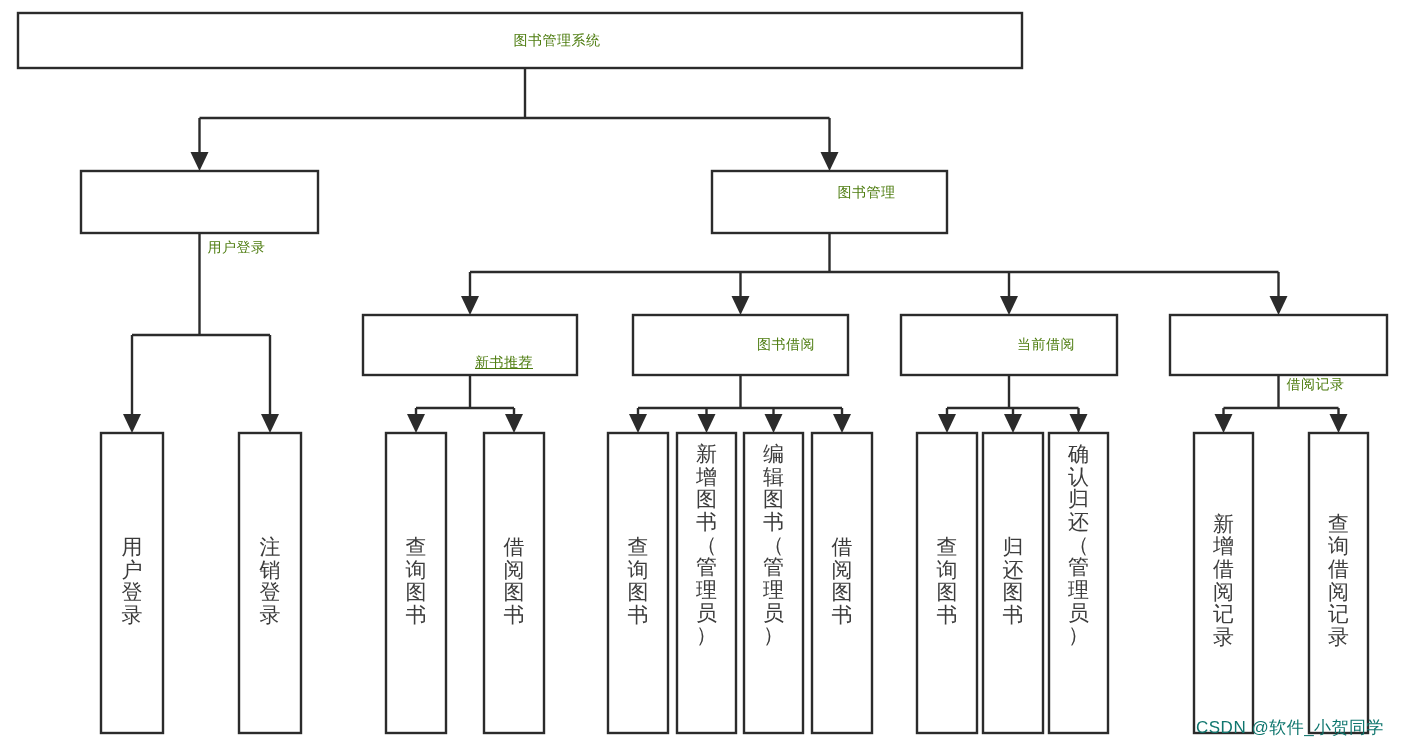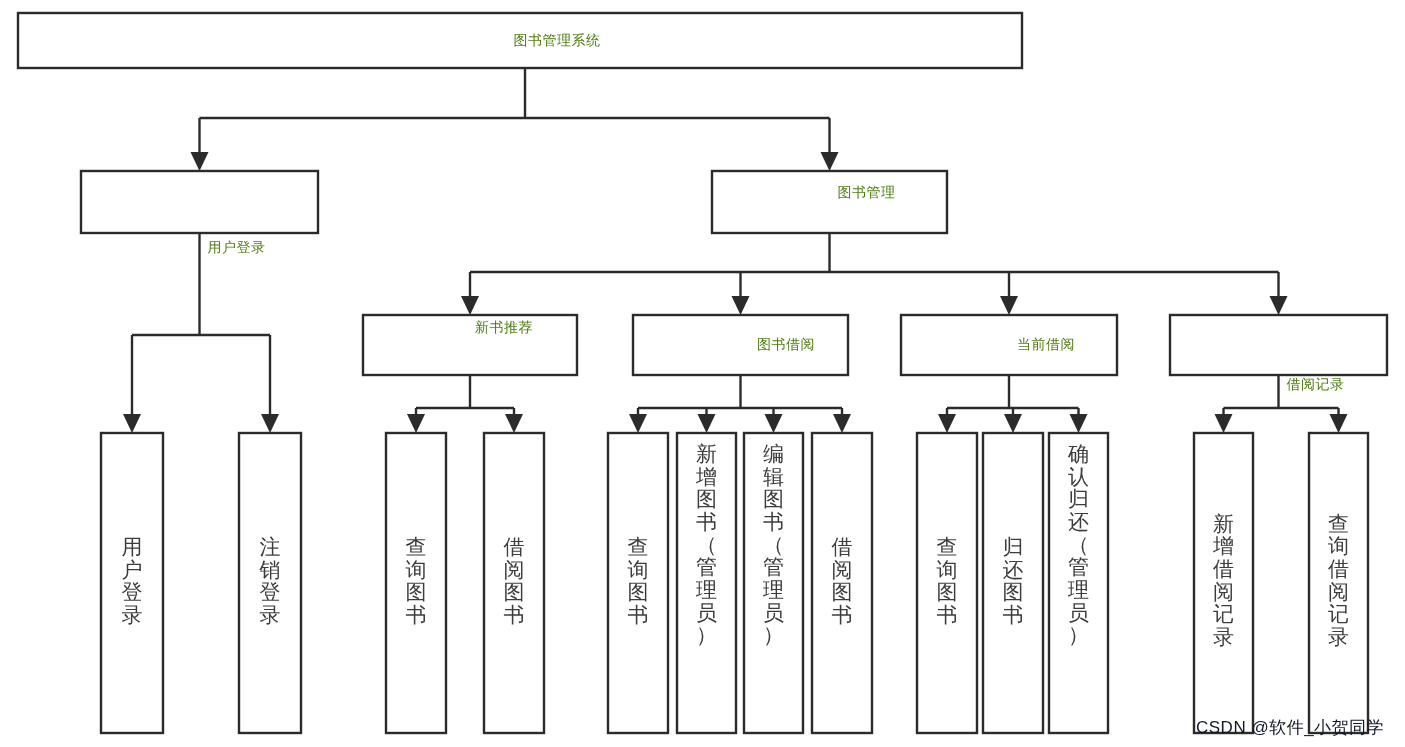--- a/index.html
+++ b/index.html
@@ -65,21 +65,21 @@
     line-height: 1.08;
     white-space: nowrap;
     pointer-events: none;
   }
   .node-label-v span {
     display: block;
     text-align: center;
   }
   .watermark {
     position: absolute;
-    color: #0f172a;
+    color: #0f766e;
     font-size: 17px;
     letter-spacing: 0.5px;
     white-space: nowrap;
     pointer-events: none;
   }
 </style>
 </head>
 <body>
 
 <div id="diagram-root">
@@ -160,21 +160,21 @@
         <rect class="node-box" x="1049" y="433" width="59" height="300"></rect>
         <rect class="node-box" x="1194" y="433" width="59" height="300"></rect>
         <rect class="node-box" x="1309" y="433" width="59" height="300"></rect>
       </g>
   </svg>
 
   <div id="label-layer">
       <div class="node-label-h" style="left: 18px; top: 13px; width: 1004px; height: 55px;">图书管理系统</div>
       <div class="node-label-h" style="left: 81px; top: 171px; width: 237px; height: 62px; margin-top: 46px;">用户登录</div>
       <div class="node-label-h" style="left: 712px; top: 171px; width: 235px; height: 44px;">图书管理</div>
-      <div class="node-label-h" style="left: 363px; top: 298px; width: 208px; height: 60px;">新书推荐</div>
+      <div class="node-label-h" style="left: 363px; top: 333px; width: 208px; height: 60px; text-decoration: underline;">新书推荐</div>
       <div class="node-label-h" style="left: 633px; top: 315px; width: 232px; height: 60px;">图书借阅</div>
       <div class="node-label-h" style="left: 901px; top: 315px; width: 216px; height: 60px; border-radius: 8px;">当前借阅</div>
       <div class="node-label-h" style="left: 1170px; top: 315px; width: 217px; height: 60px; margin-top: 40px;">借阅记录</div>
       <div class="node-label-v" style="left: 101px; width: 62px; top: 536px;">
         <span>用</span>
         <span>户</span>
         <span>登</span>
         <span>录</span>
       </div>
       <div class="node-label-v" style="left: 239px; width: 62px; top: 536px;">

